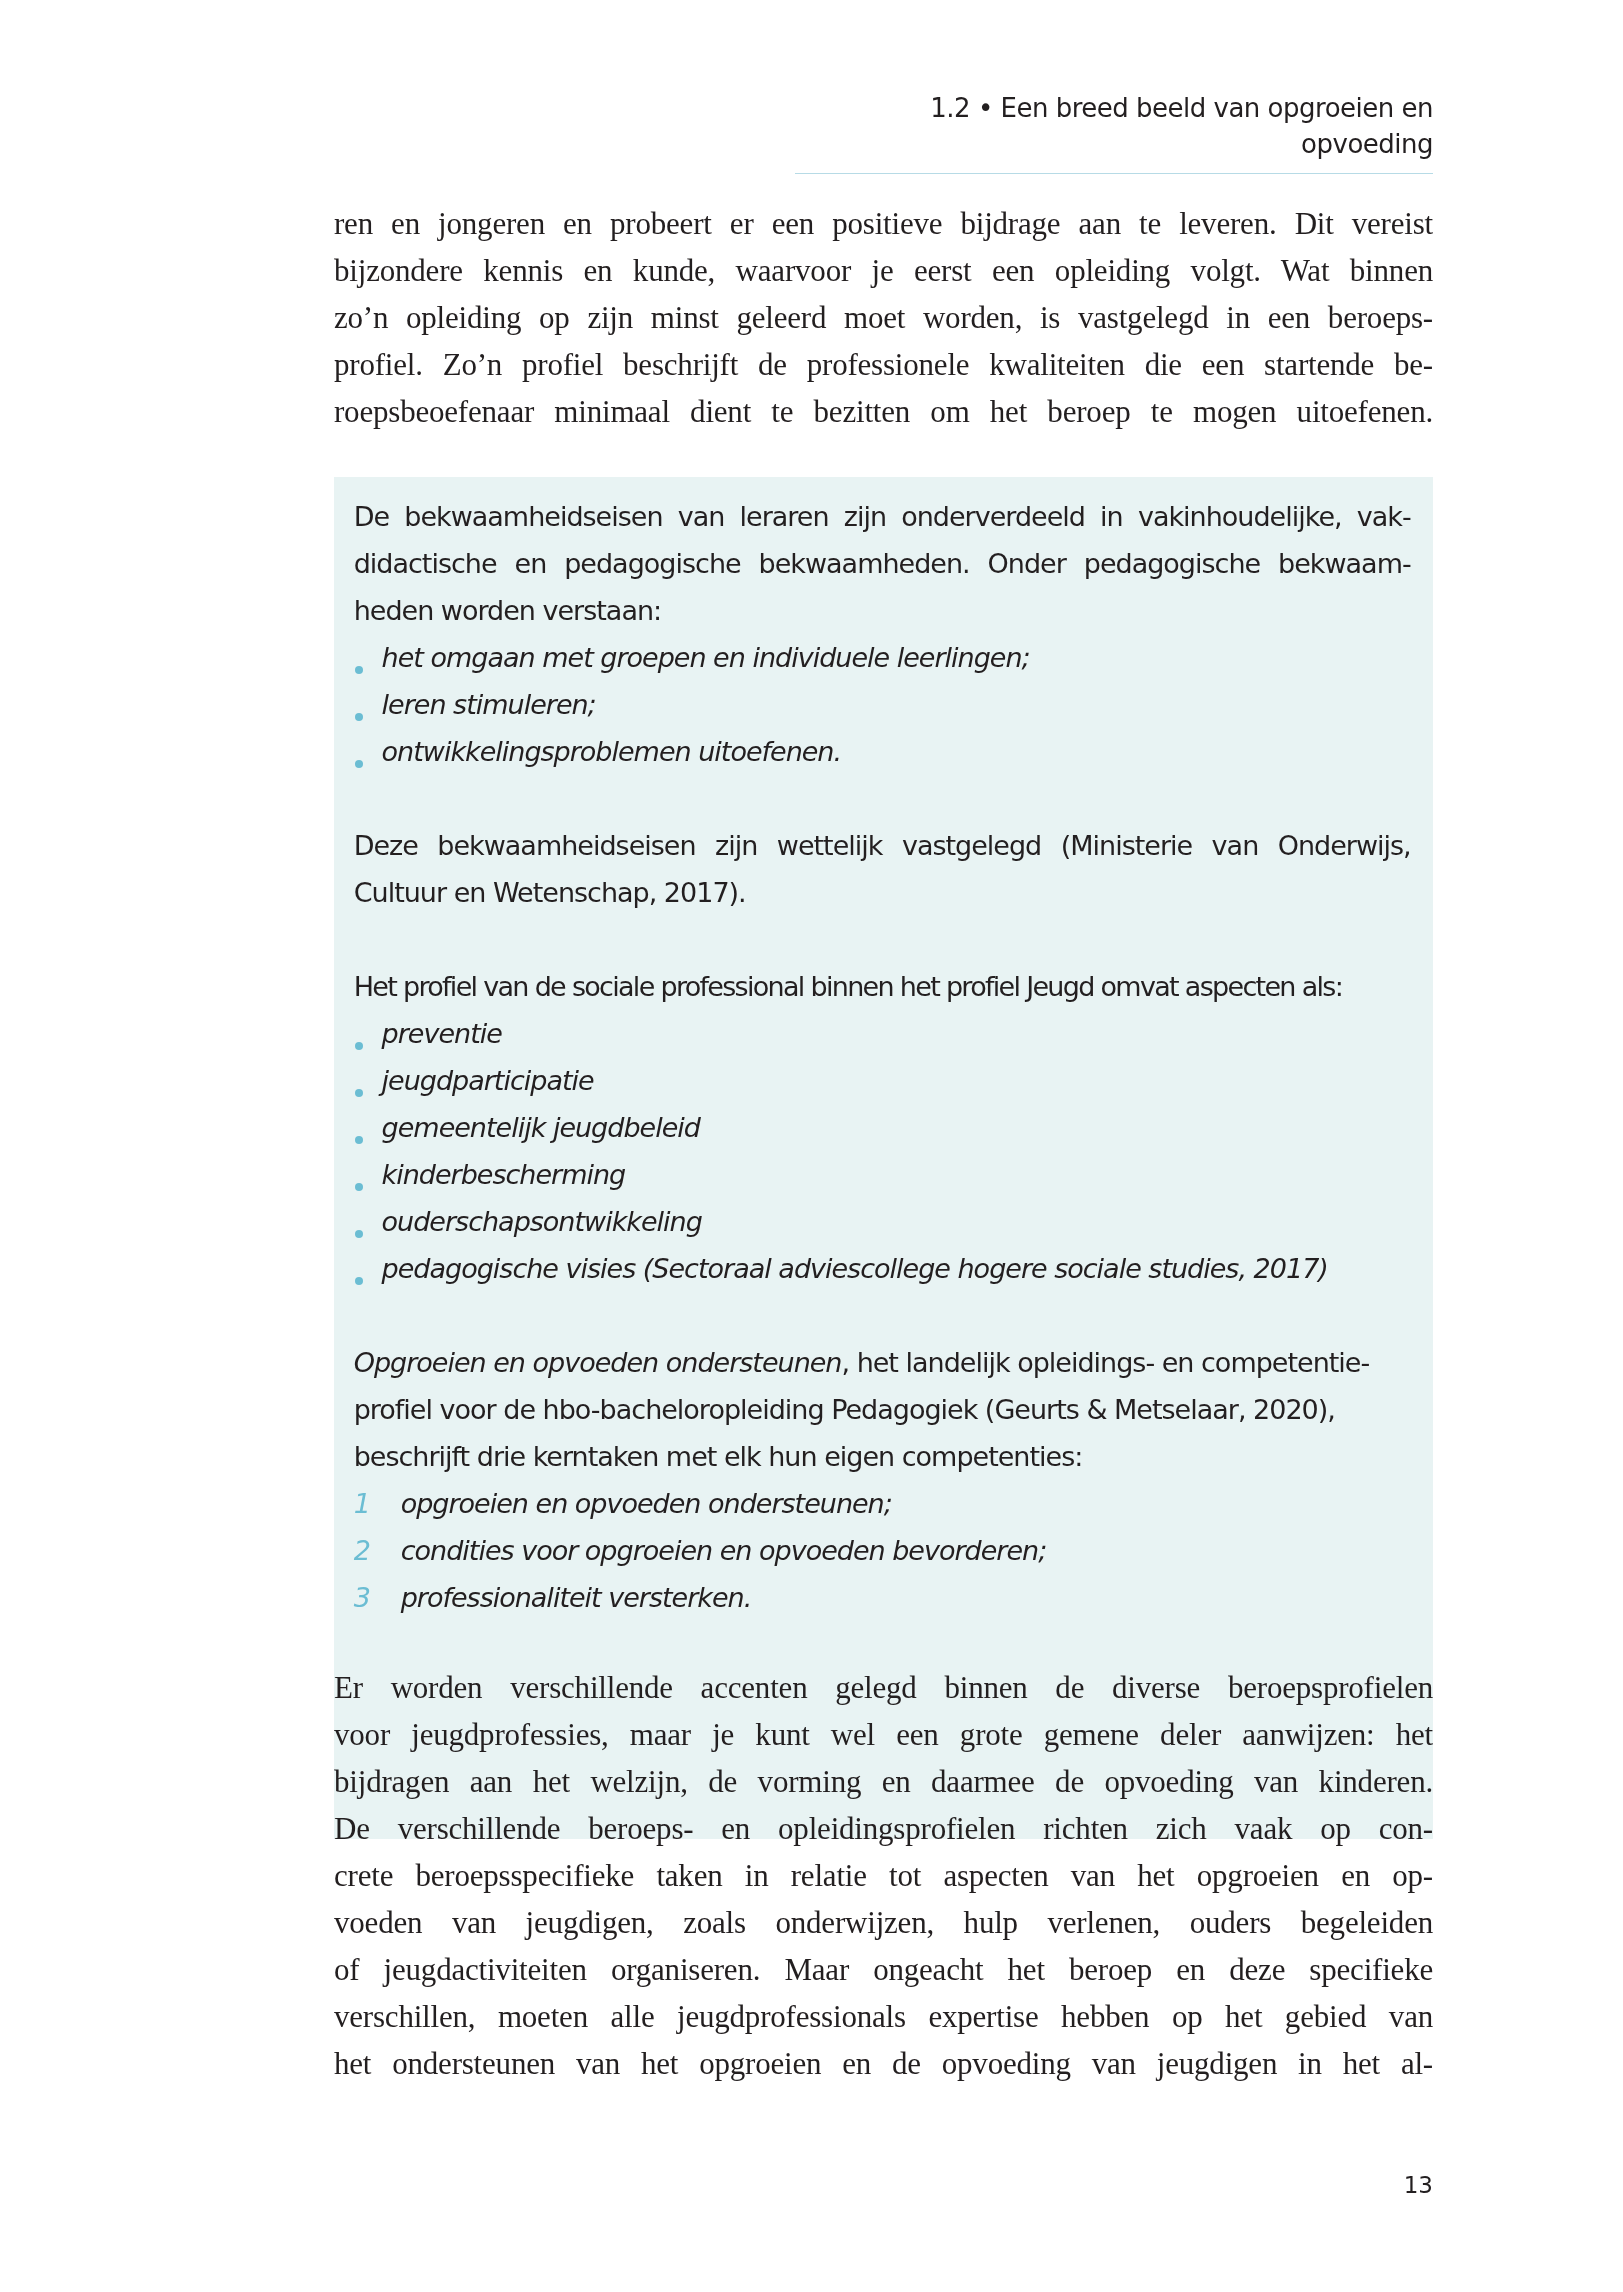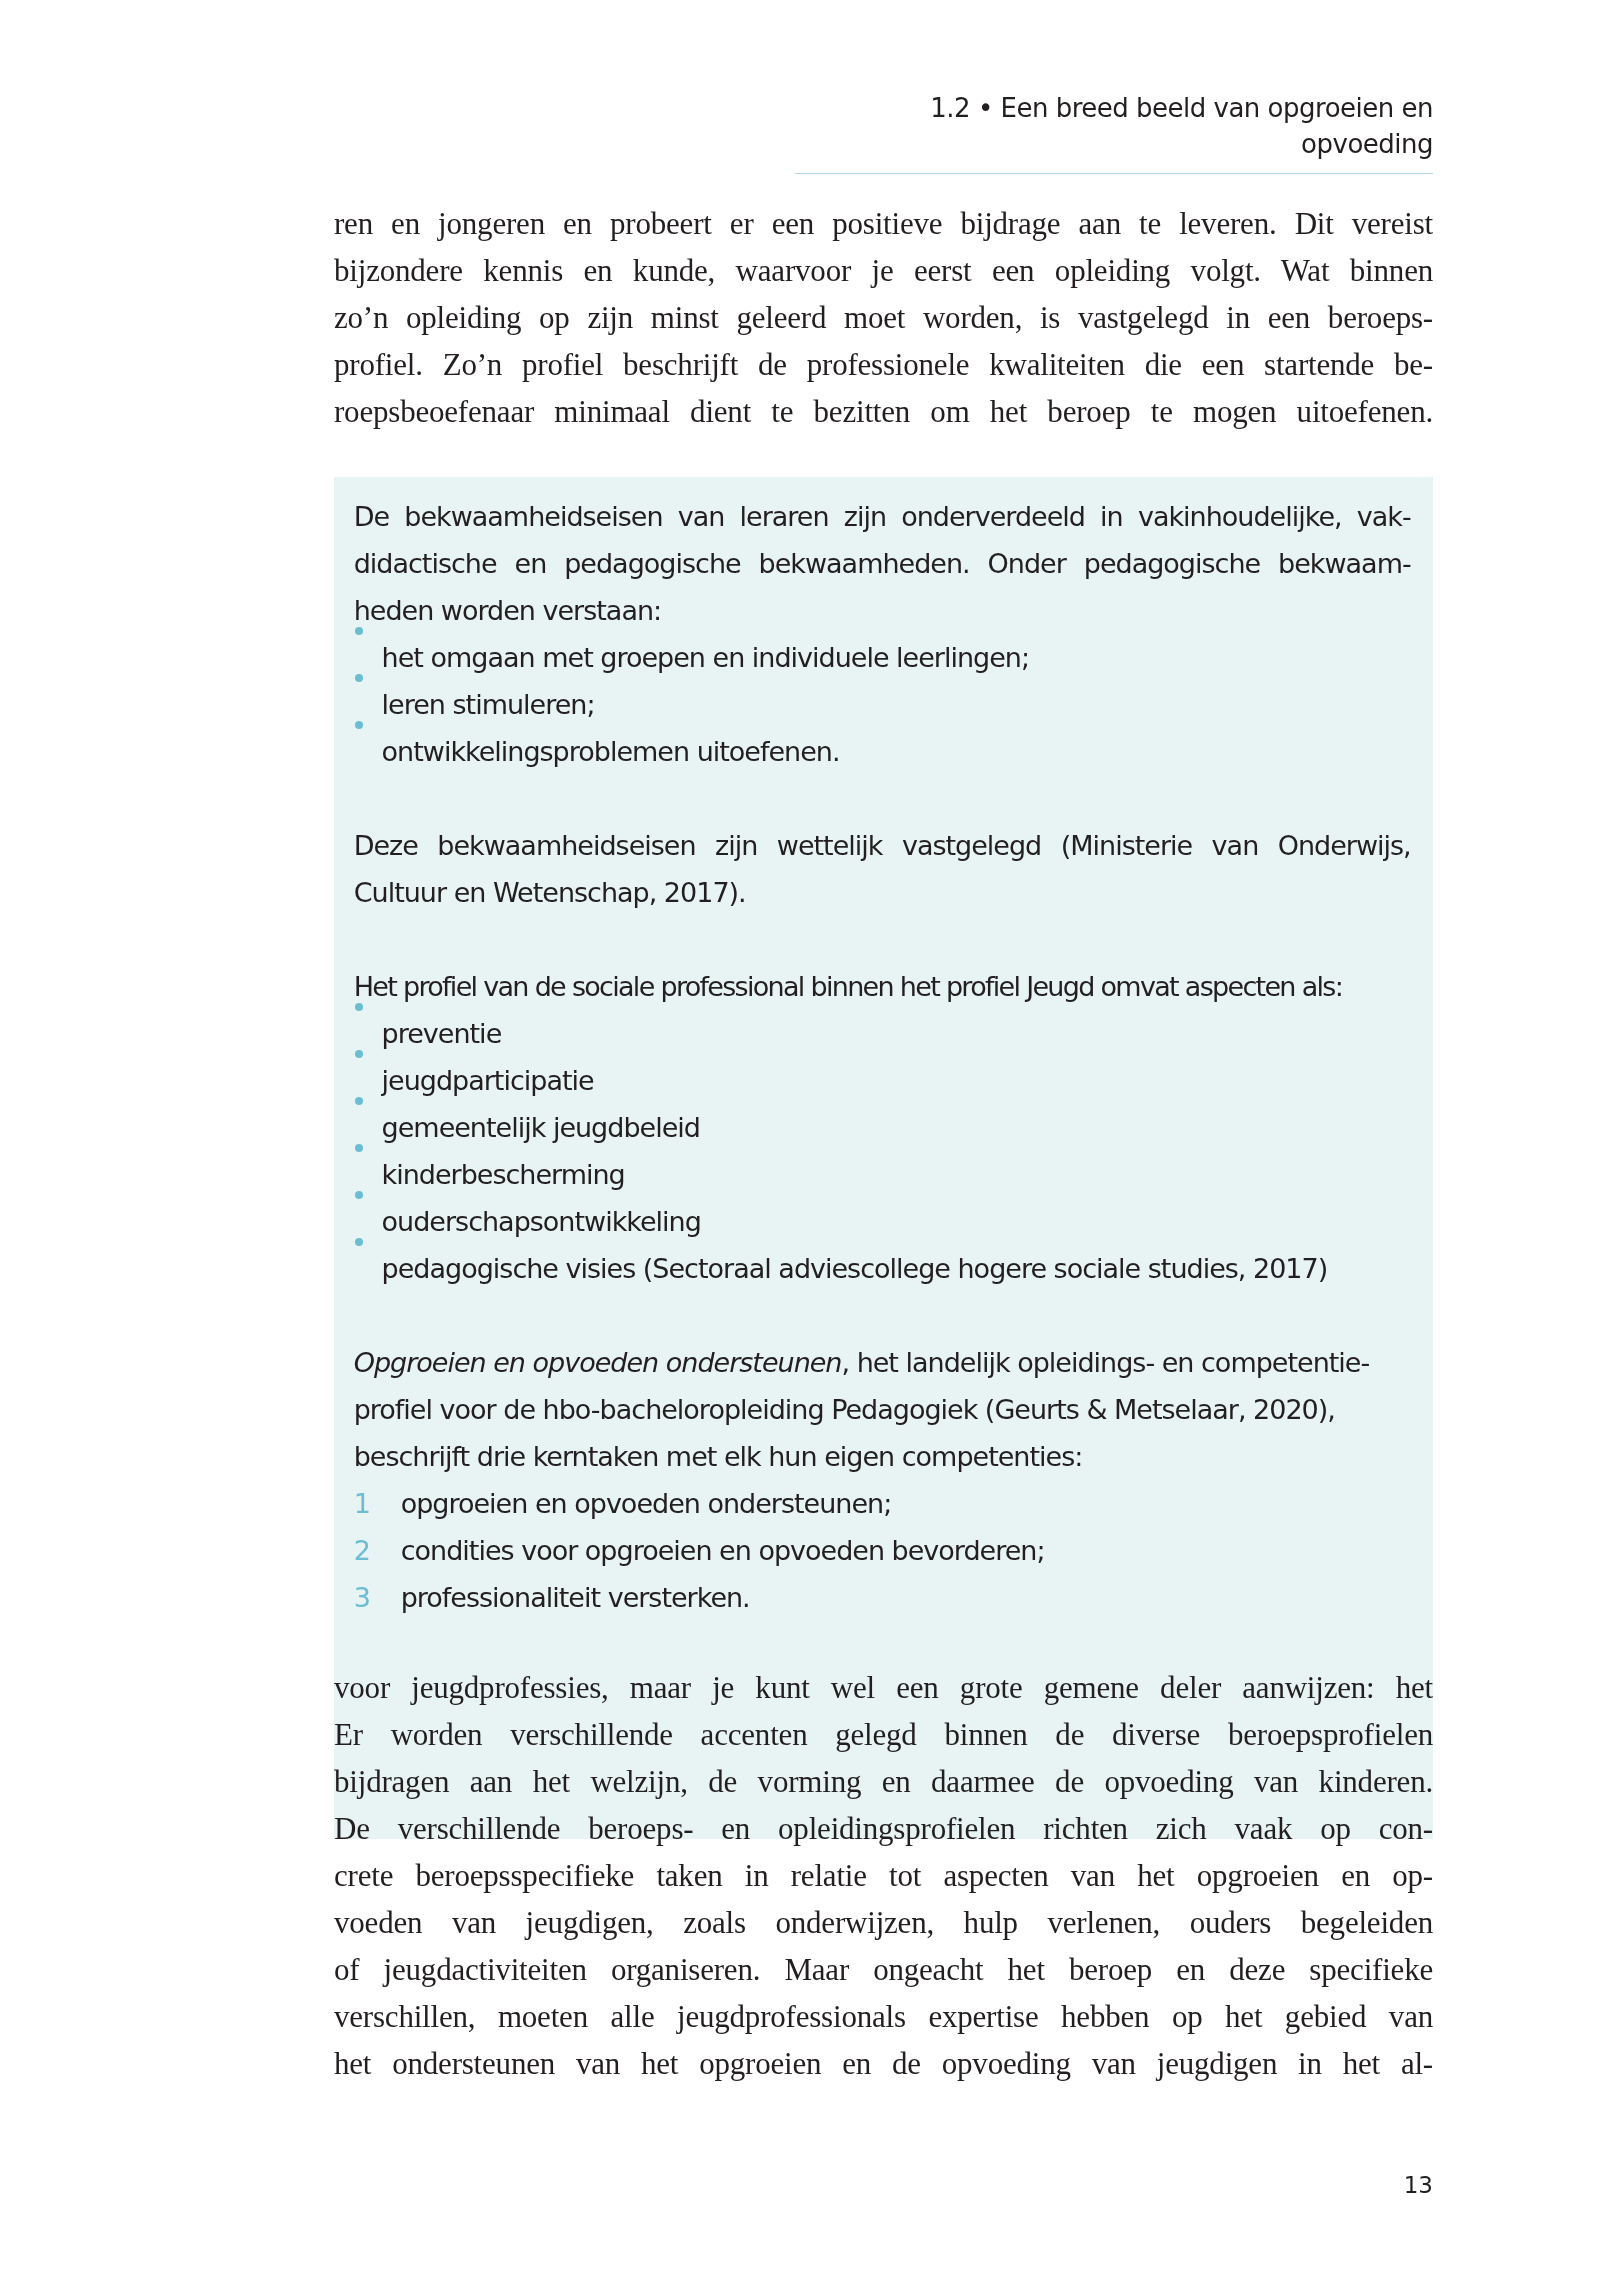--- a/index.html
+++ b/index.html
@@ -24,21 +24,21 @@
     background: #e8f3f3;
   }
   .box-inner {
     position: absolute; left: 19.7px; top: 16px; width: 1057px;
     font-family: "DejaVu Sans", sans-serif; font-size: 27px; line-height: 47px;
     color: #231f20; letter-spacing: -1px;
   }
   .box-inner .ln { display: block; white-space: nowrap; }
   .box-inner .just { text-align: justify; text-align-last: justify; }
   .gap { height: 47px; }
-  .bullet, .numitem { display: flex; align-items: flex-start; white-space: nowrap; }
+  .bullet, .numitem { display: flex; align-items: flex-end; white-space: nowrap; font-style: italic; }
   .bullet .dot {
     display: inline-block; width: 8px; height: 8px; border-radius: 50%;
     background: #6bbdd3; margin: 0 19px 0 0.9px; position: relative; top: -7.2px; flex: none;
   }
   .numitem .num { color: #6bbdd3; width: 47px; flex: none; }
   .italic { font-style: italic; }
 
   .page-number {
     position: absolute; left: 1397px; top: 2172px; width: 36px; text-align: right;
     font-family: "DejaVu Sans", sans-serif; font-size: 23px; color: #231f20;
@@ -124,22 +124,22 @@
         </div>
       <div class="numitem">
           <span class="num">3</span>
           <span>professionaliteit versterken.</span>
         </div>
     </div>
   </div>
 </div>
 
 <div class="serif-para" style="top:1664px;">
+  <span class="ln">Er worden verschillende accenten gelegd binnen de diverse beroepsprofielen</span>
   <span class="ln">voor jeugdprofessies, maar je kunt wel een grote gemene deler aanwijzen: het</span>
-  <span class="ln">Er worden verschillende accenten gelegd binnen de diverse beroepsprofielen</span>
   <span class="ln">bijdragen aan het welzijn, de vorming en daarmee de opvoeding van kinderen.</span>
   <span class="ln">De verschillende beroeps- en opleidingsprofielen richten zich vaak op con-</span>
   <span class="ln">crete beroepsspecifieke taken in relatie tot aspecten van het opgroeien en op-</span>
   <span class="ln">voeden van jeugdigen, zoals onderwijzen, hulp verlenen, ouders begeleiden</span>
   <span class="ln">of jeugdactiviteiten organiseren. Maar ongeacht het beroep en deze specifieke</span>
   <span class="ln">verschillen, moeten alle jeugdprofessionals expertise hebben op het gebied van</span>
   <span class="ln">het ondersteunen van het opgroeien en de opvoeding van jeugdigen in het al-</span>
 </div>
 
 <div class="page-number">13</div>

